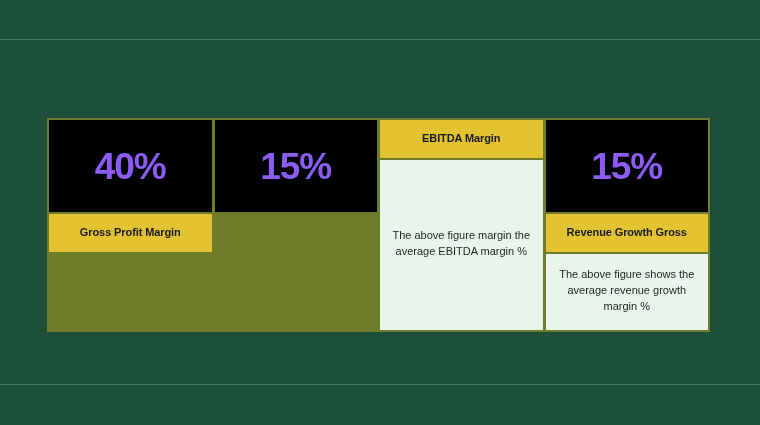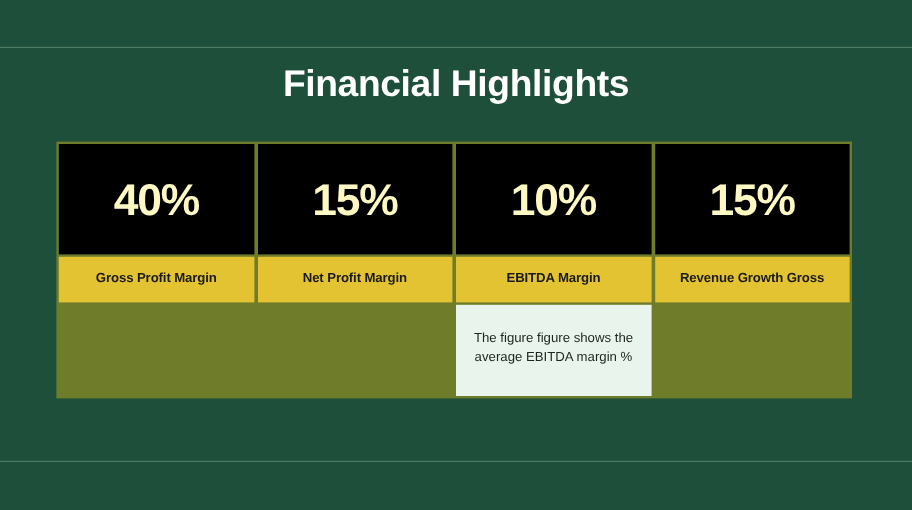--- a/index.html
+++ b/index.html
@@ -68,21 +68,21 @@
     display: flex;
     flex-direction: column;
     min-width: 0;
     background: #6f7d2b;
     gap: 2px;
   }
 
   .card-value {
     height: 92px;
     background: #000000;
-    color: #fef9c3;
+    color: #8b5cf6;
     display: flex;
     align-items: center;
     justify-content: center;
     font-size: 37px;
     font-weight: bold;
     letter-spacing: -1px;
     line-height: 1;
   }
 
   .card-label {
@@ -115,44 +115,44 @@
 
   .card-desc span { display: block; }
 </style>
 </head>
 <body>
 
 <div class="slide">
 
   <div class="rule rule-top"></div>
 
-  <div class="title">Financial Highlights</div>
 
   <div class="grid">
 
     <div class="card">
       <div class="card-value">40%</div>
       <div class="card-label">Gross Profit Margin</div>
     </div>
 
     <div class="card">
       <div class="card-value">15%</div>
-      <div class="card-label">Net Profit Margin</div>
     </div>
 
     <div class="card">
-      <div class="card-value">10%</div>
       <div class="card-label">EBITDA Margin</div>
       <div class="card-desc">
-        <span>The figure figure shows the average EBITDA margin %</span>
+        <span>The above figure margin the average EBITDA margin %</span>
       </div>
     </div>
 
     <div class="card">
       <div class="card-value">15%</div>
       <div class="card-label">Revenue Growth Gross</div>
+      <div class="card-desc">
+        <span>The above figure shows the average revenue growth margin %</span>
+      </div>
     </div>
 
   </div>
 
   <div class="rule rule-bottom"></div>
 
 </div>
 
 </body></html>

